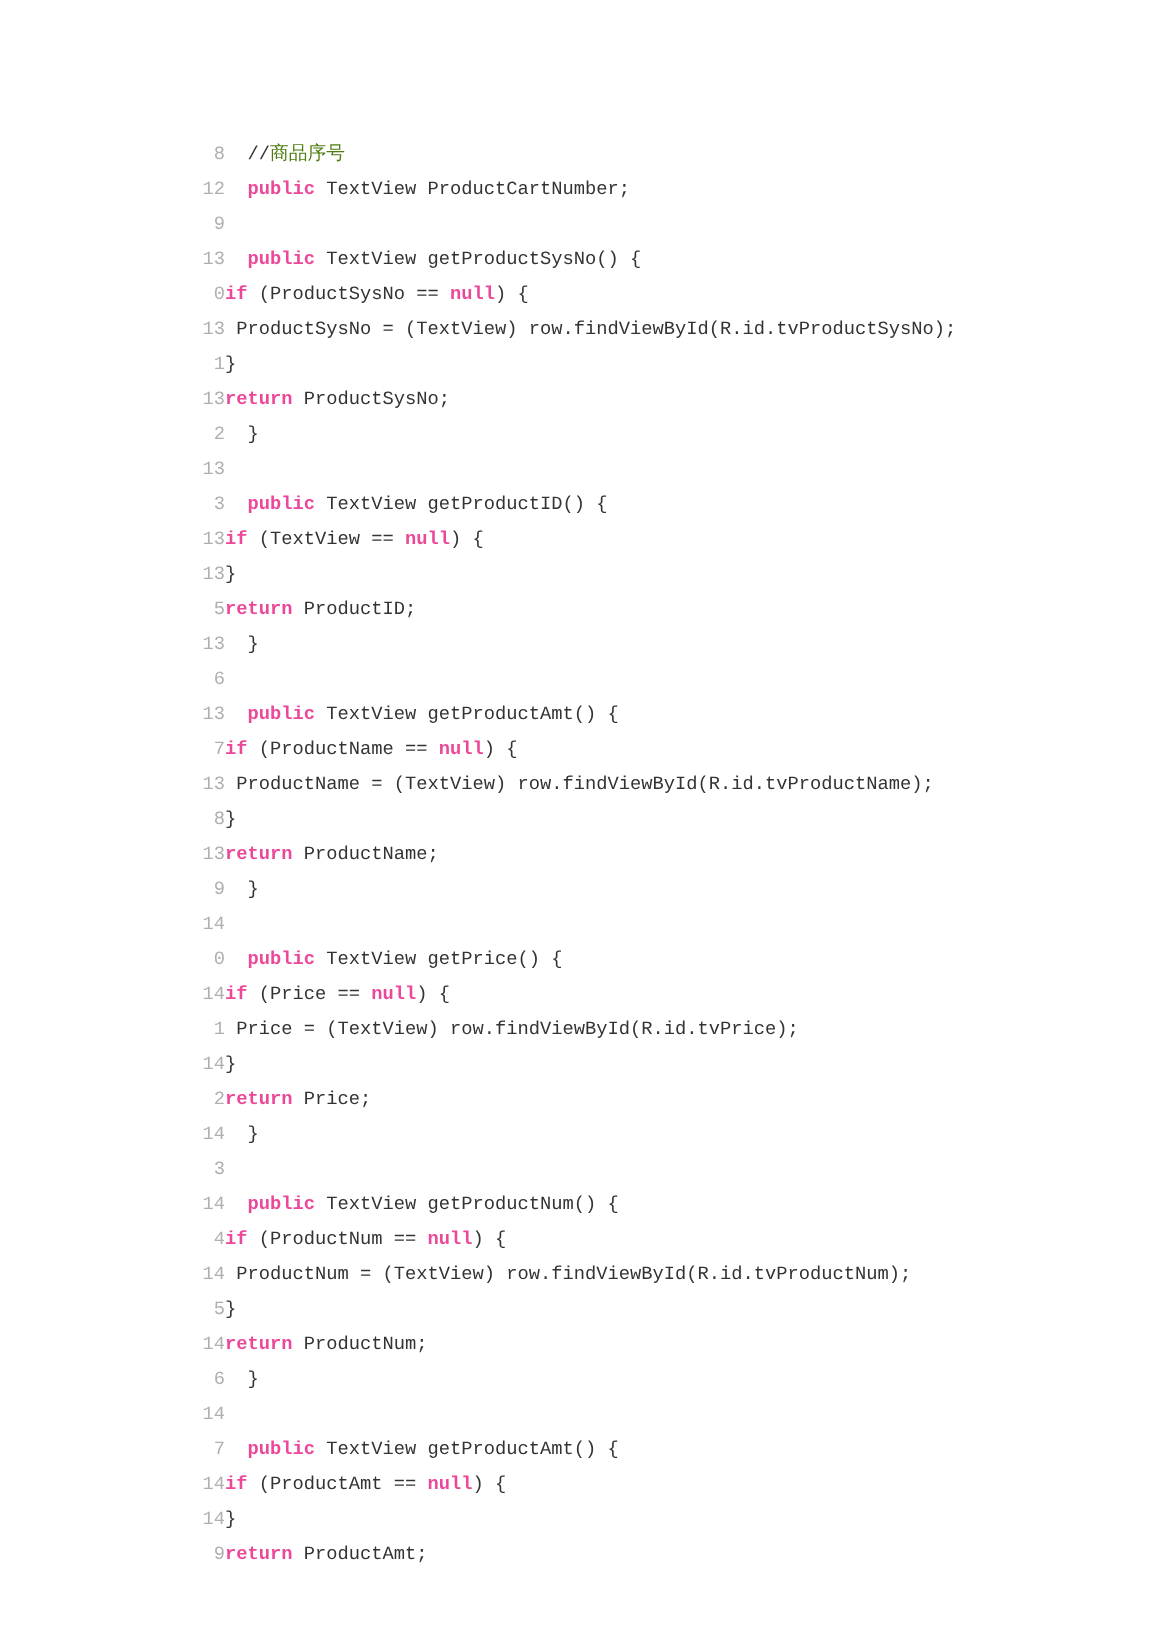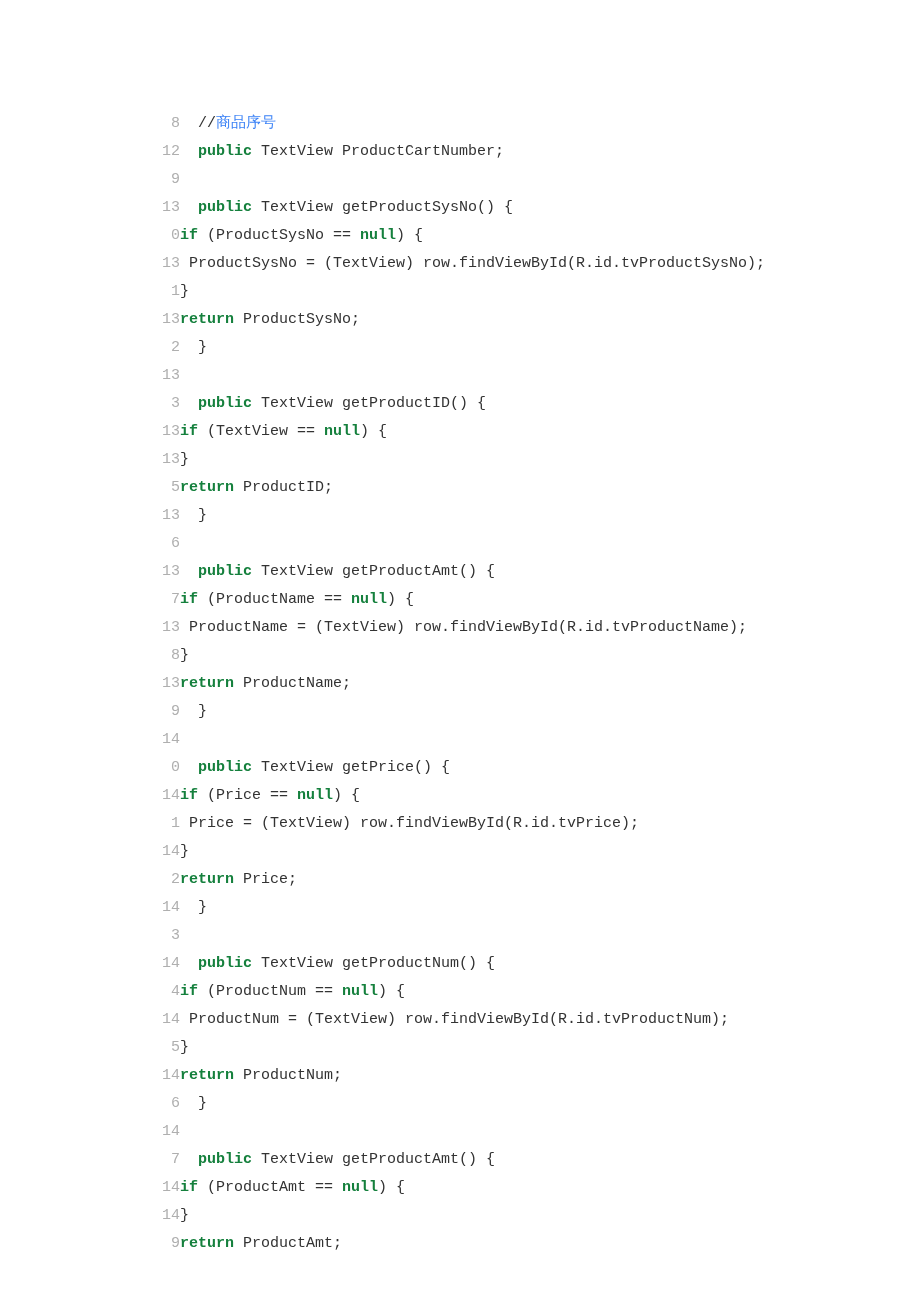--- a/index.html
+++ b/index.html
@@ -25,23 +25,23 @@
     width: 32px;
     text-align: right;
     color: #afafaf;
     vertical-align: top;
     padding-right: 0;
   }
   .code {
     display: inline;
     color: #333333;
   }
-  .kw { color: #15803d; font-weight: bold; }
+  .kw { color: #ec4899; font-weight: bold; }
   .cm { color: #333333; }
-  .cm-cn { color: #3b82f6; }
+  .cm-cn { color: #4d7c0f; }
 </style>
 </head>
 <body>
 
 <div class="page">
   <div id="code-container">
       <div class="line"><span class="gutter">8</span><span class="code"><span class="cm">  //</span><span class="cm-cn">商品序号</span></span></div>
       <div class="line"><span class="gutter">12</span><span class="code"><span>  </span><span class="kw">public</span><span> TextView ProductCartNumber;</span></span></div>
       <div class="line"><span class="gutter">9</span><span class="code"><span></span></span></div>
       <div class="line"><span class="gutter">13</span><span class="code"><span>  </span><span class="kw">public</span><span> TextView getProductSysNo() {</span></span></div>

